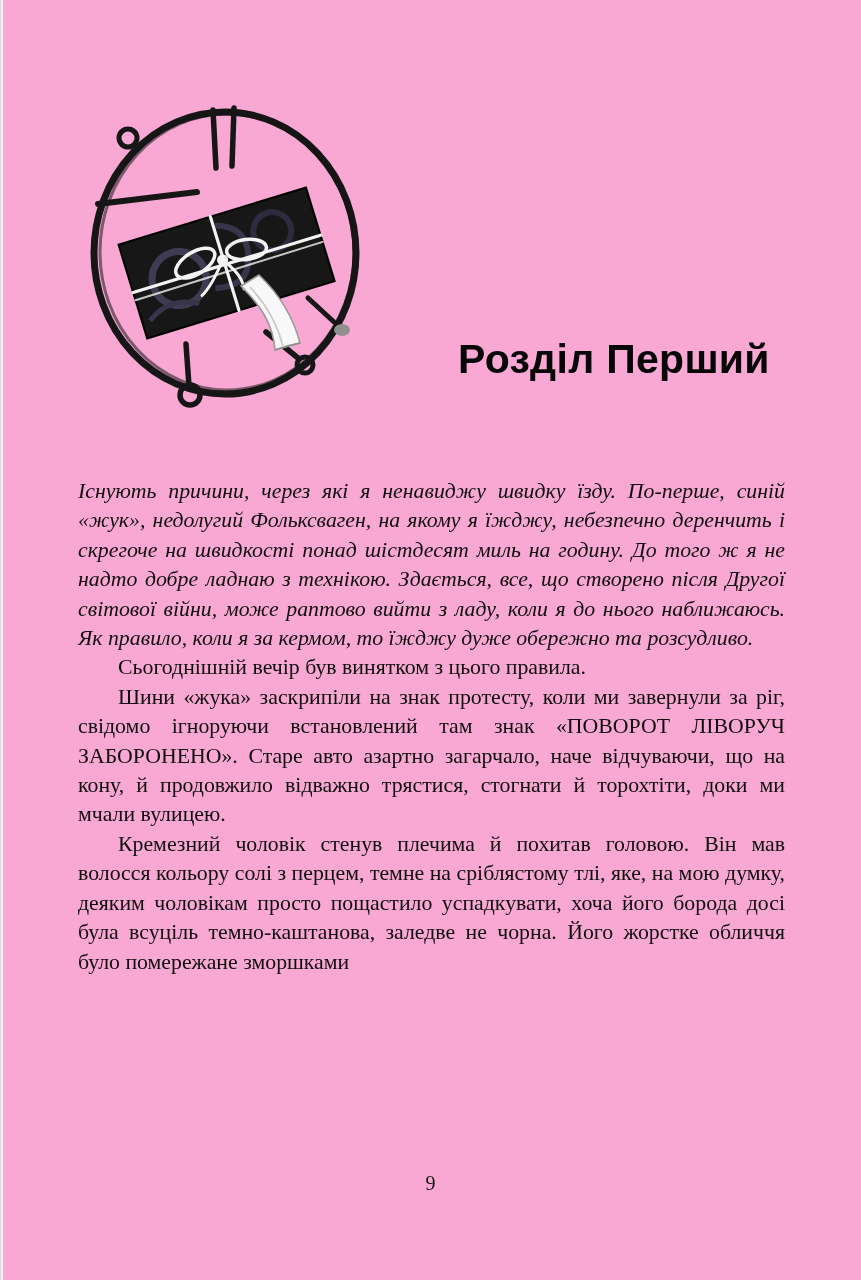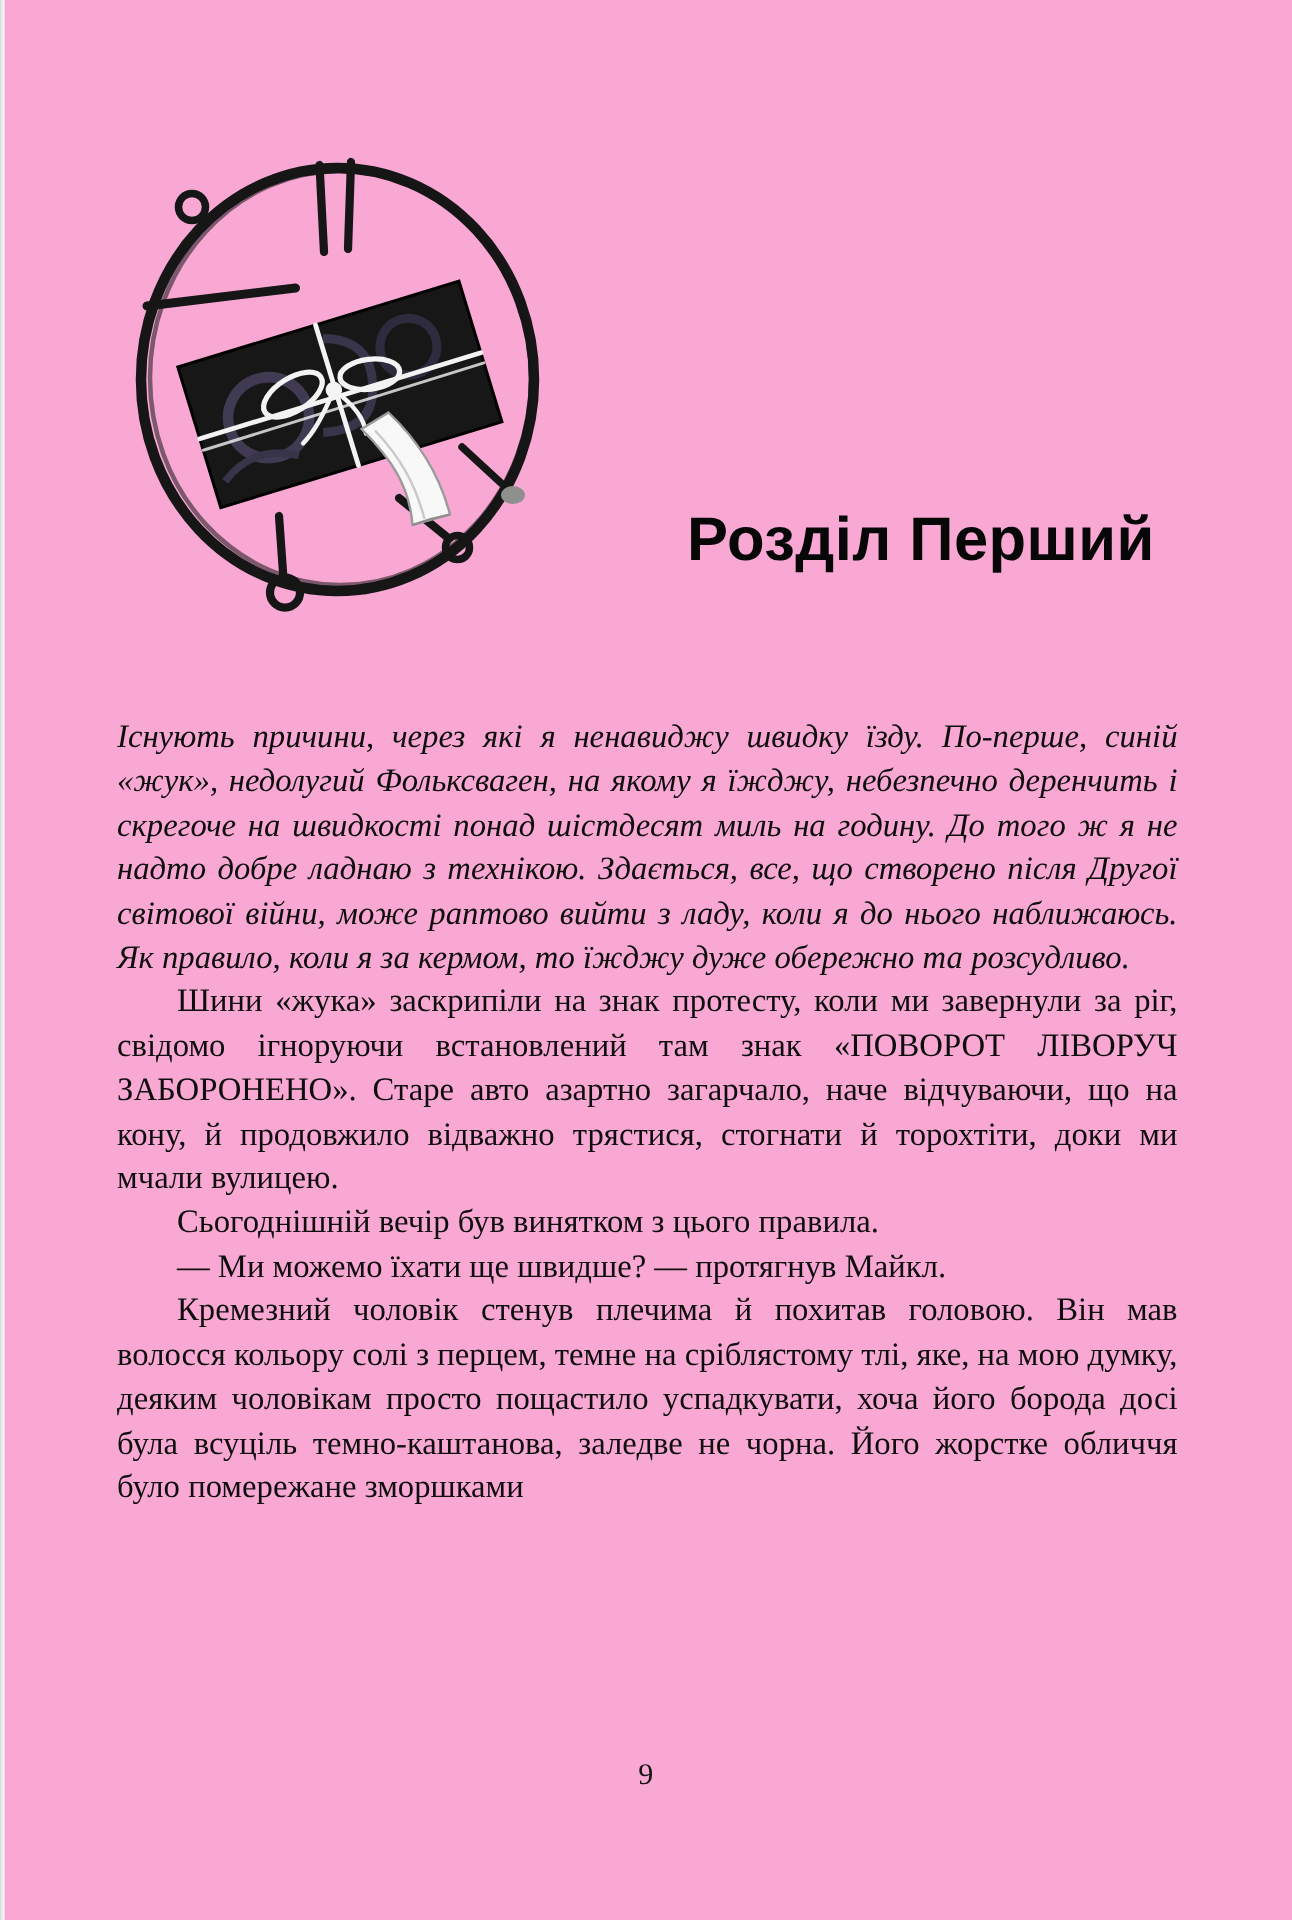--- a/index.html
+++ b/index.html
@@ -120,21 +120,20 @@
         <path d="M174,191 C191,209 201,227 207,250" fill="none" stroke="#c9c9c9" stroke-width="1.6"></path>
         <path d="M199,254 L211,250 L224,247" fill="none" stroke="#8d8d8d" stroke-width="1.4"></path>
       </g>
     </svg>
   </div>
 
   <h1 class="chapter-heading">Розділ Перший</h1>
 
   <div class="body-text">
     <p class="para no-indent">Існують причини, через які я ненавиджу швидку їзду. По-перше, синій «жук», недолугий Фольксваген, на якому я їжджу, небезпечно деренчить і скрегоче на швидкості понад шістдесят миль на годину. До того ж я не надто добре ладнаю з технікою. Здається, все, що створено після Другої світової війни, може раптово вийти з ладу, коли я до нього наближаюсь. Як правило, коли я за кермом, то їжджу дуже обережно та розсудливо.</p>
+    <p class="para">Сьогоднішній вечір був винятком з цього правила.</p>
     <p class="para">Шини «жука» заскрипіли на знак протесту, коли ми завернули за ріг, свідомо ігноруючи встановлений там знак «ПОВОРОТ ЛІВОРУЧ ЗАБОРОНЕНО». Старе авто азартно загарчало, наче відчуваючи, що на кону, й продовжило відважно трястися, стогнати й торохтіти, доки ми мчали вулицею.</p>
-    <p class="para">Сьогоднішній вечір був винятком з цього правила.</p>
-    <p class="para">— Ми можемо їхати ще швидше? — протягнув Майкл.</p>
     <p class="para">Кремезний чоловік стенув плечима й похитав головою. Він мав волосся кольору солі з перцем, темне на сріблястому тлі, яке, на мою думку, деяким чоловікам просто пощастило успадкувати, хоча його борода досі була всуціль темно-каштанова, заледве не чорна. Його жорстке обличчя було помережане зморшками</p>
   </div>
 
   <div class="page-number">9</div>
 
 </div>
 
 </body></html>

